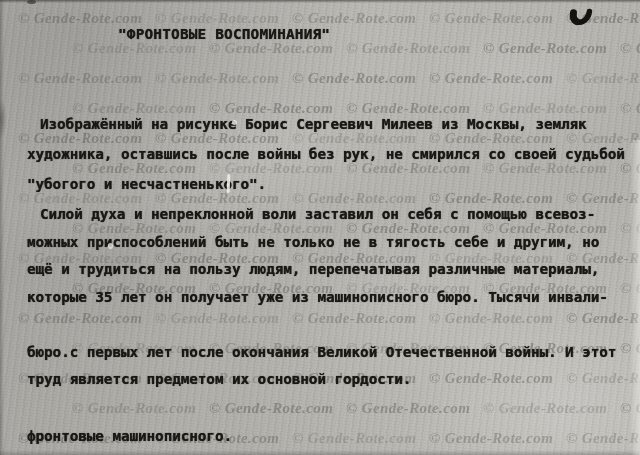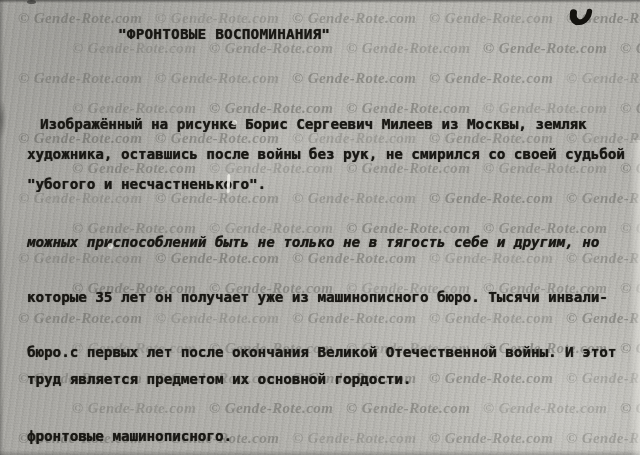--- a/index.html
+++ b/index.html
@@ -145,21 +145,23 @@
       <span class="wm" style="left: 292px; top: 430px; opacity: 0.26;">© Gende-Rote.com</span>
       <span class="wm" style="left: 429px; top: 430px; opacity: 0.35;">© Gende-Rote.com</span>
       <span class="wm" style="left: 566px; top: 430px; opacity: 0.3;">© Gende-Rote.com</span>
     </div>
 
   <div class="text-layer" id="txt">
     <div class="tw-line cap-title">"ФРОНТОВЫЕ ВОСПОМИНАНИЯ"</div>
   <div class="tw-line" style="left: 27px; top: 146px;">художника, оставшись после войны без рук, не смирился со своей судьбой</div>
       <div class="tw-line" style="left: 40px; top: 116px;">Изображённый на рисунке Борис Сергеевич Милеев из Москвы, земляк</div>
       <div class="tw-line" style="left: 27px; top: 176px;">"убогого и несчастненького".</div>
-      <div class="tw-line" style="left: 27px; top: 233.5px; font-style: italic;">можных приспособлений быть не только не в тягость себе и другим, но</div>
+      <div class="tw-line" style="left: 40px; top: 206px;">Силой духа и непреклонной воли заставил он себя с помощью всевоз-</div>
+      <div class="tw-line" style="left: 27px; top: 233.5px;">можных приспособлений быть не только не в тягость себе и другим, но</div>
+      <div class="tw-line" style="left: 27px; top: 261px;">ещё и трудиться на пользу людям, перепечатывая различные материалы,</div>
       <div class="tw-line" style="left: 27px; top: 288.5px;">которые 35 лет он получает уже из машинописного бюро. Тысячи инвали-</div>
       <div class="tw-line" style="left: 27px; top: 343.5px;">бюро.с первых лет после окончания Великой Отечественной войны. И этот</div>
       <div class="tw-line" style="left: 27px; top: 371px;">труд является предметом их основной гордости.</div>
       <div class="tw-line" style="left: 27px; top: 428px;">фронтовые машинописного.</div>
     </div>
 
   <div class="pen-mark">
     <svg width="30" height="20" viewBox="0 0 30 20">
       <path d="M5 4 C3 10 5 14 10 14 C16 14 20 9 21 4" fill="none" stroke="#14130f" stroke-width="5.5" stroke-linecap="round"></path>
       <path d="M5 4 C4 8 4.5 11 7.5 13" fill="none" stroke="#14130f" stroke-width="7" stroke-linecap="round"></path>

